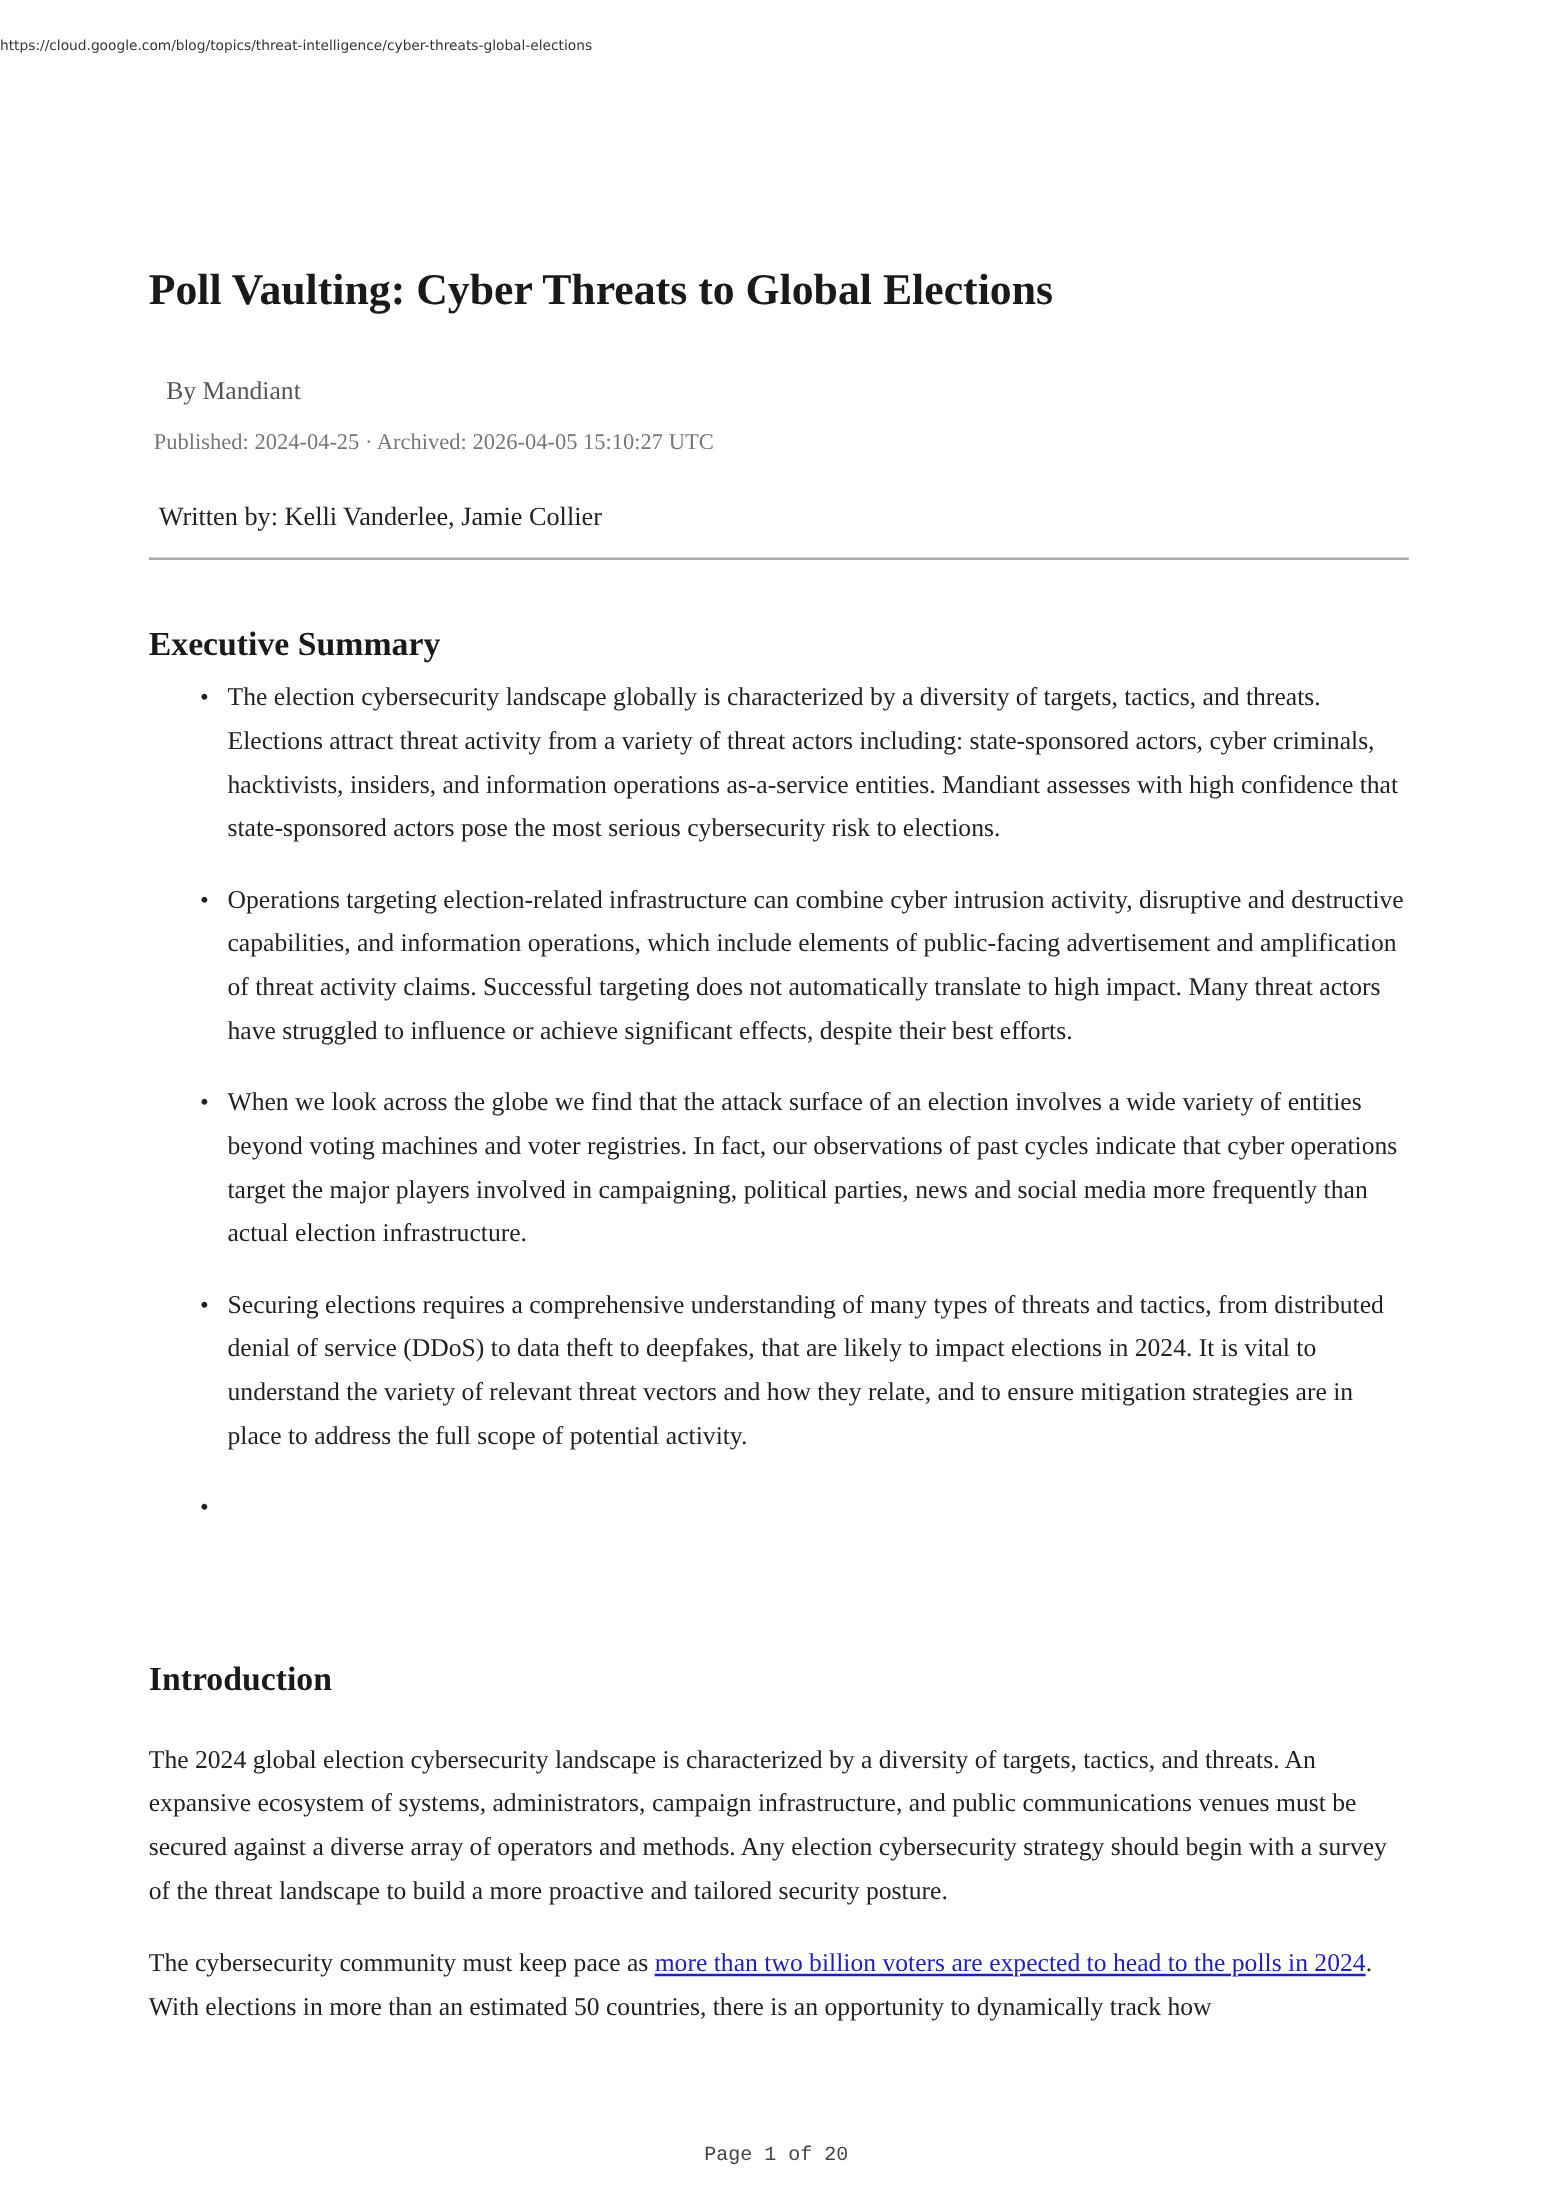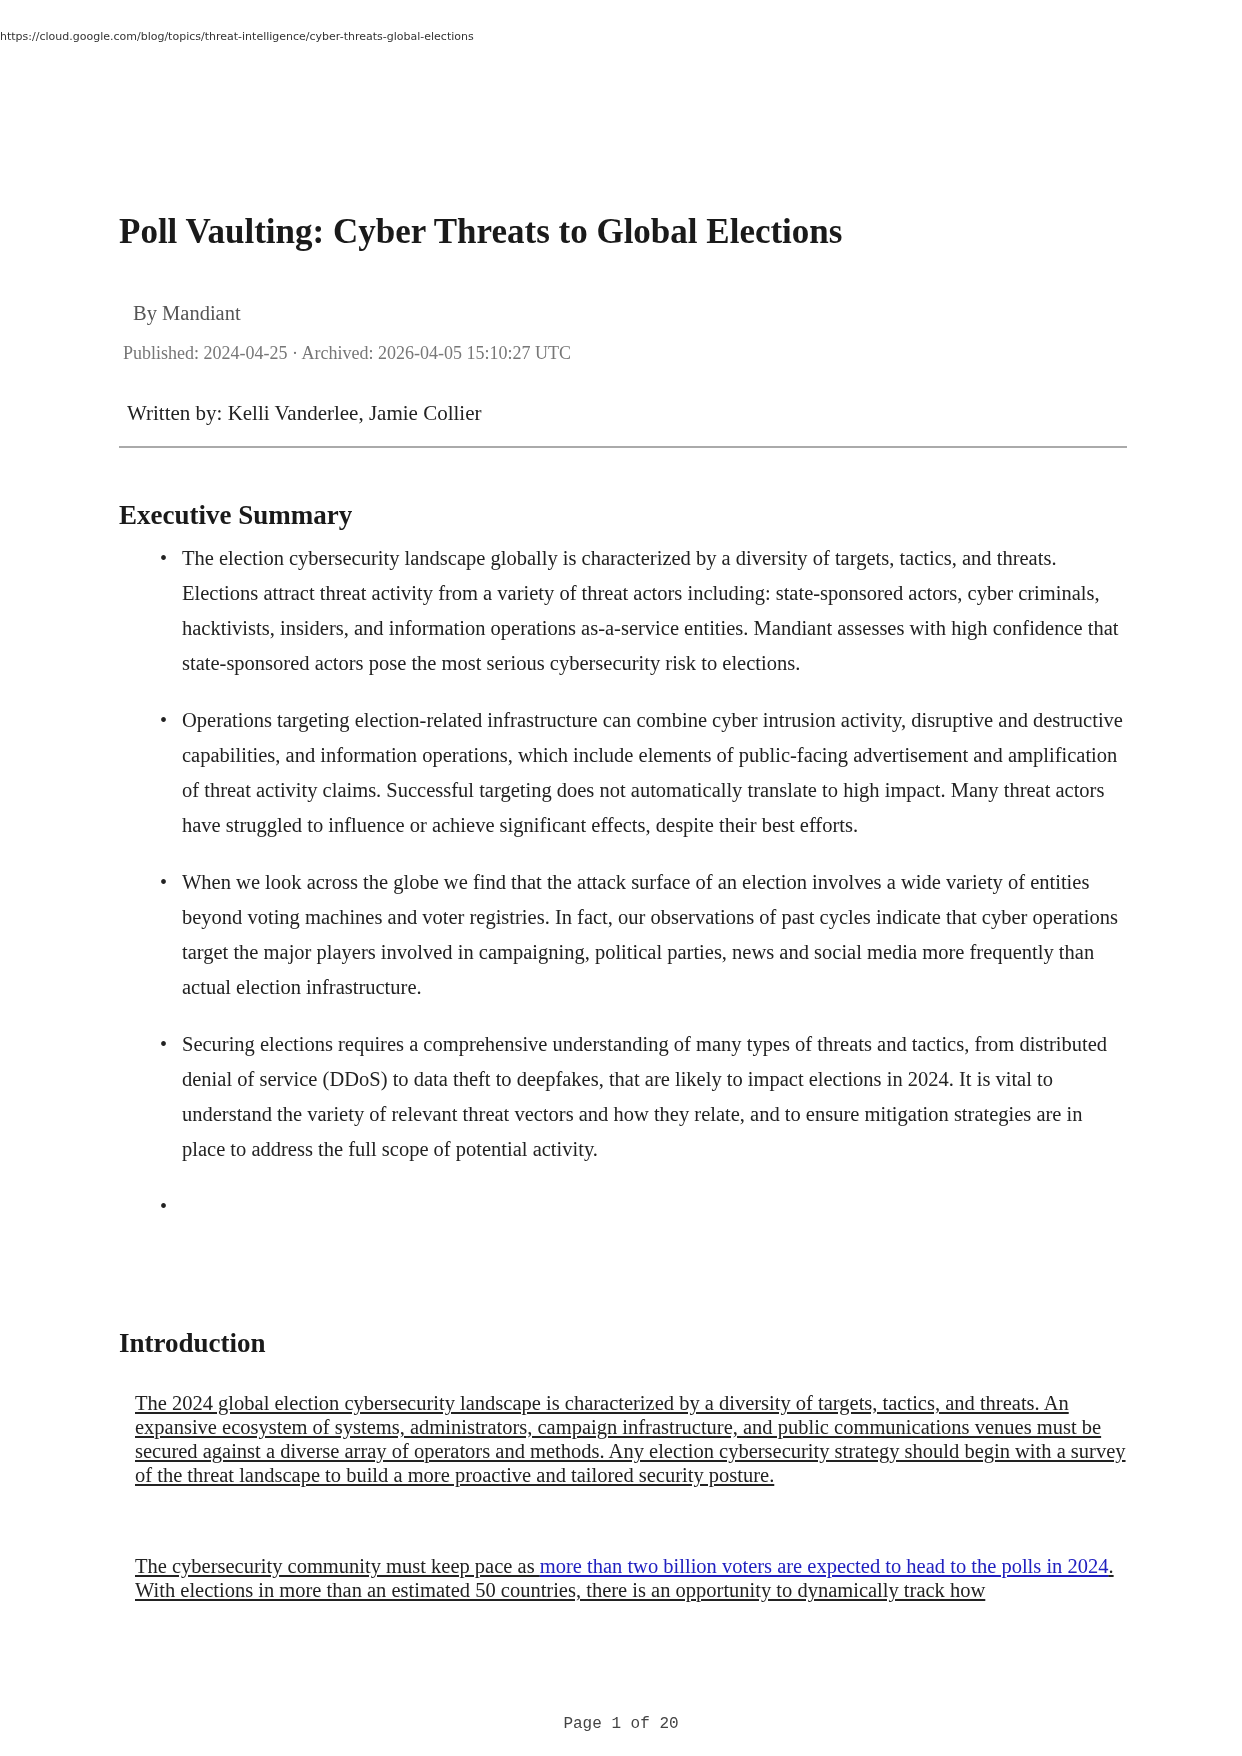--- a/index.html
+++ b/index.html
@@ -43,22 +43,22 @@
     margin: 0; padding: 0 0 0 63px; list-style: none; box-sizing: border-box;
   }
   .bullets li {
     position: relative; font-size: 20.5px; line-height: 35px; color: #222;
     margin: 0 0 22px 0;
   }
   .bullets li .dot {
     position: absolute; left: -22px; top: 0; font-size: 20px;
   }
   .para {
-    position: absolute; left: 16px; width: 1008px; margin: 0;
-    font-size: 20.5px; line-height: 24px; color: #222; text-decoration: underline;
+    position: absolute; left: 0; width: 1008px; margin: 0;
+    font-size: 20.5px; line-height: 35px; color: #222;
   }
   #p-intro-1 { top: 1391px; }
   #p-intro-2 { top: 1554px; }
   .para a { color: #1a0dab; text-decoration: underline; color: #2020c0; }
   .footer {
     position: absolute; top: 1715px; left: 0; width: 100%; text-align: center;
     font-family: Liberation Mono, monospace; font-size: 16px; color: #444;
   }
 </style>
 </head>

